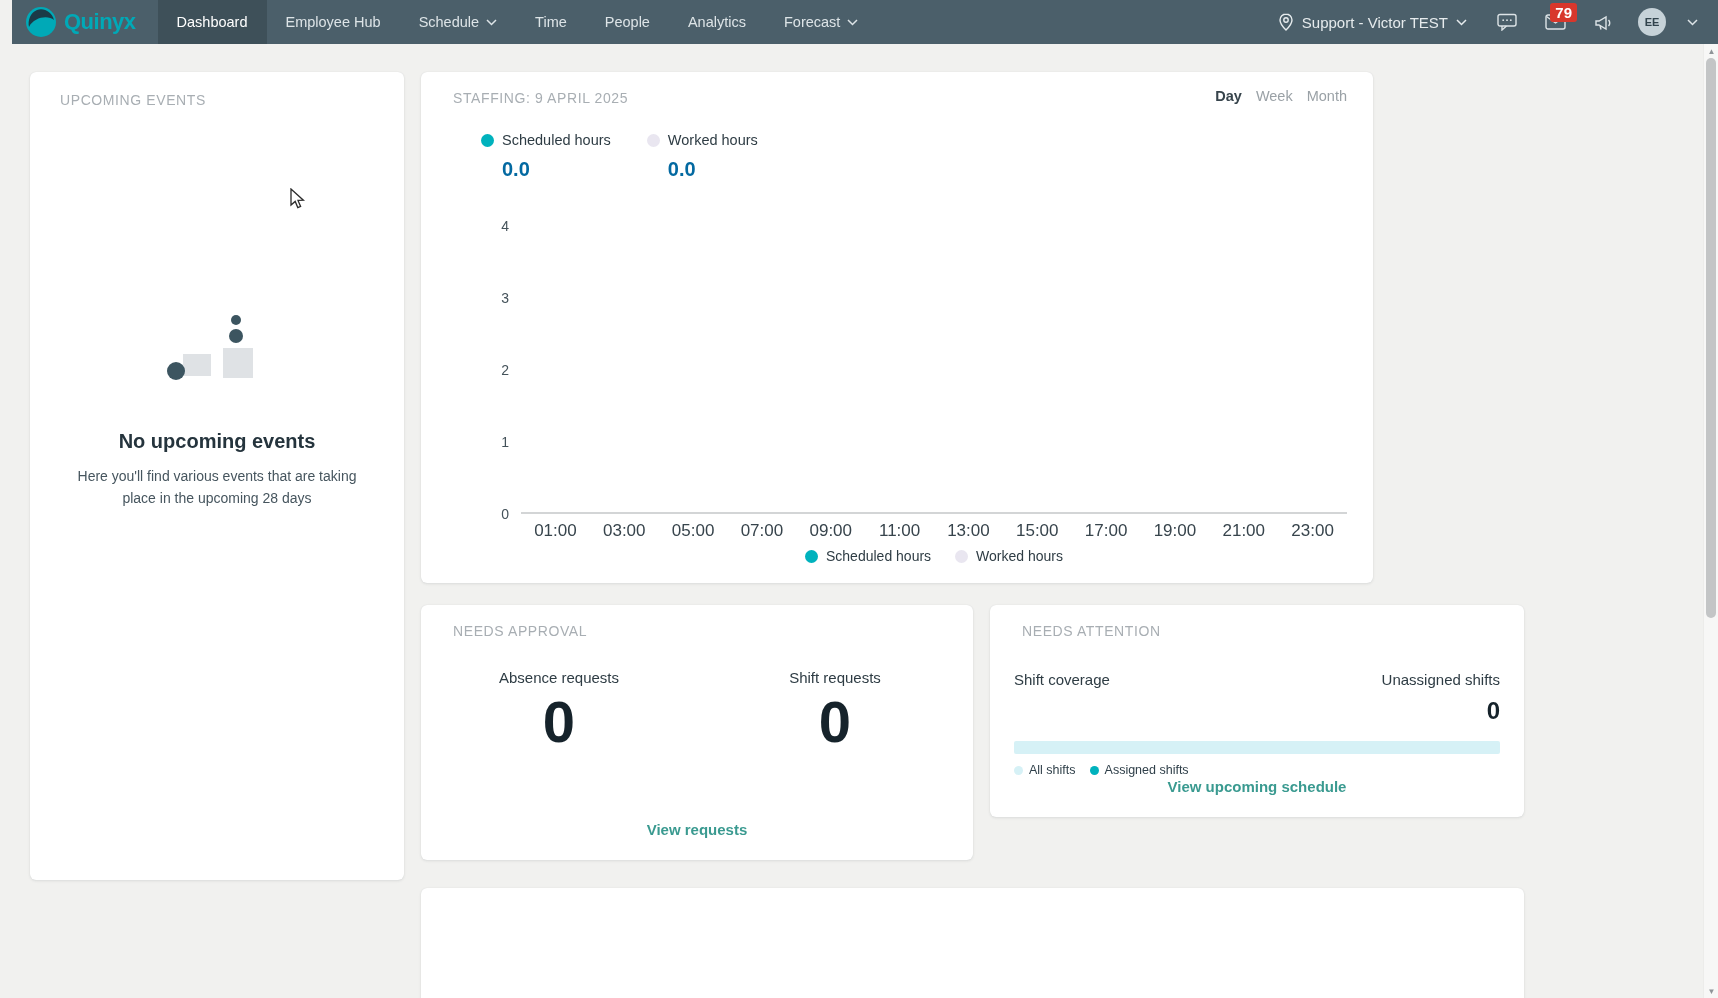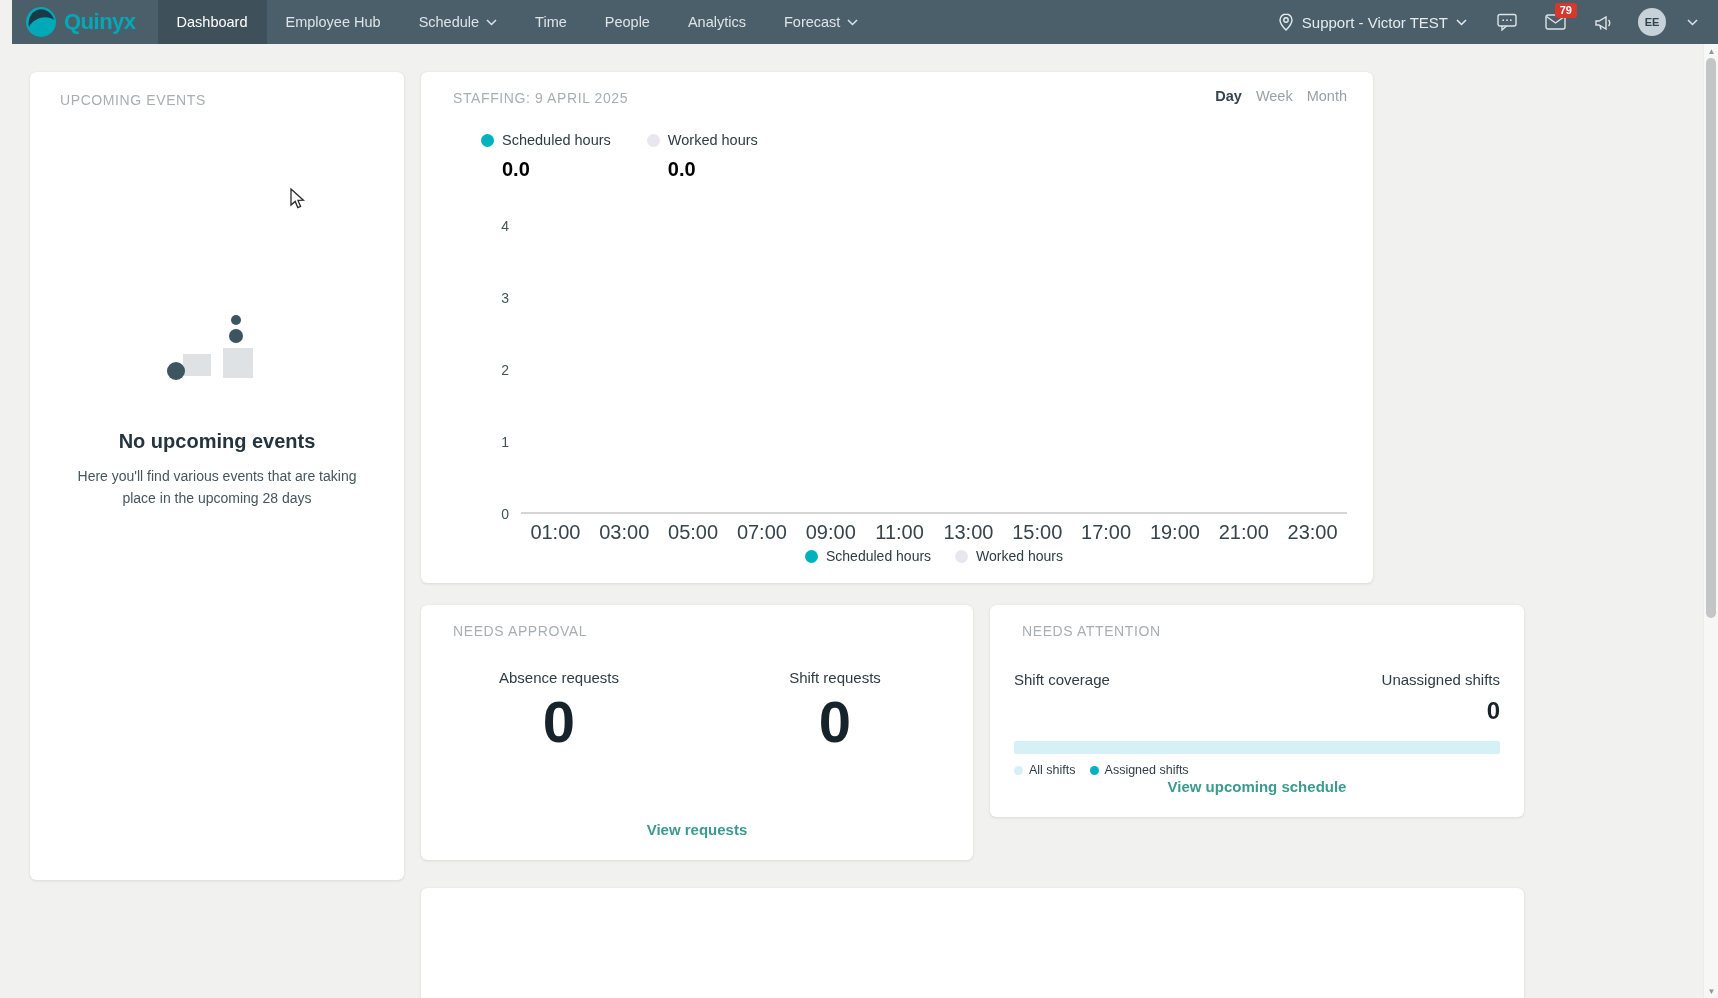--- a/index.html
+++ b/index.html
@@ -14,21 +14,21 @@
   
   .navbar { position:absolute; top:0; left:12px; right:0; height:44px; background:#4b5f6a; display:flex; align-items:stretch; z-index:20; }
   .brand { display:flex; align-items:center; gap:8px; padding:0 22px 0 14px; }
   .brand-name { color:#00a9b7; font-size:22px; font-weight:bold; letter-spacing:-0.5px; }
   .nav-items { display:flex; align-items:stretch; }
   .nav-item { display:flex; align-items:center; gap:7px; padding:0 19px; color:#dde4e7; font-size:14.5px; cursor:pointer; }
   .nav-item.active { background:#3e5059; color:#ffffff; }
   .nav-right { margin-left:auto; display:flex; align-items:center; }
   .location { display:flex; align-items:center; gap:8px; color:#e6ebed; font-size:15px; padding:0 16px; cursor:pointer; }
   .icon-btn { position:relative; padding:0 14px; display:flex; align-items:center; color:#dde4e7; cursor:pointer; height:100%; }
-  .badge { position:absolute; top:3px; right:3px; background:#d8372c; color:#fff; font-size:11px; font-weight:bold; padding:2px 5px; border-radius:3px; line-height:1; }
+  .badge { position:absolute; top:3px; right:3px; background:#d8372c; color:#fff; font-size:15px; font-weight:bold; padding:2px 5px; border-radius:3px; line-height:1; }
   .avatar-wrap { display:flex; align-items:center; gap:21px; padding:0 20px 0 10px; cursor:pointer; color:#dde4e7; }
   .avatar { width:28px; height:28px; border-radius:50%; background:#c6d2d8; color:#31434c; font-size:11px; font-weight:bold; display:flex; align-items:center; justify-content:center; }
 
   
   .card { position:absolute; background:#fff; border-radius:6px; box-shadow:0 1px 3px rgba(30,40,50,0.10), 0 0 1px rgba(30,40,50,0.10); }
   .card-title { font-size:14px; color:#a8aeb3; letter-spacing:0.6px;margin-left:8px; }
 
   
   .card-events { left:30px; top:72px; width:374px; height:808px; padding:20px 22px; }
   .filter-select { margin-top:20px; height:38px; border:1px solid #c9cdd0; border-radius:4px; display:flex; align-items:center; justify-content:space-between; padding:0 14px; color:#5d6a72; font-size:14.5px; cursor:pointer; background:#fff; }
@@ -41,32 +41,32 @@
   .empty-title { text-align:center; font-size:20px; font-weight:bold; color:#25343d; margin-top:36px; }
   .empty-text  { text-align:center; font-size:14px; color:#46555e; line-height:1.6; margin:12px auto 0; width:312px; }
 
   
   .card-staffing { left:421px; top:72px; width:952px; height:511px; padding:18px 24px; }
   .view-toggle { position:absolute; top:16px; right:26px; display:flex; gap:14px; font-size:14.5px; color:#9aa1a6; }
   .view-toggle .view { cursor:pointer; }
   .view-toggle .view.active { color:#37444c; font-weight:bold; }
   .staff-legend { position:absolute; left:60px; top:60px; display:flex; gap:36px; }
   .sl-row { display:flex; align-items:center; gap:8px; font-size:14.5px; color:#2e3c44; }
-  .sl-value { margin-left:21px; margin-top:10px; font-size:20px; font-weight:bold; color:#000000; }
+  .sl-value { margin-left:21px; margin-top:10px; font-size:20px; font-weight:bold; color:#0369a1; }
   .dot { width:13px; height:13px; border-radius:50%; flex:0 0 auto; }
   .dot-teal  { background:#00b2bd; }
   .dot-light { background:#e9e6f0; }
   .dot-sm { width:9px; height:9px; border-radius:50%; flex:0 0 auto; }
 
   .chart { position:absolute; left:24px; top:148px; right:20px; height:370px; }
   .ylabels { position:absolute; left:34px; top:6px; width:30px; height:288px; }
   .yl { position:absolute; right:0; font-size:14px; color:#44525a; }
   .plot { position:absolute; left:76px; right:6px; top:6px; height:288px; border-bottom:2px solid #d3d5d6; }
   .xlabels { position:absolute; top:calc(100% + 9px); left:0; width:100%; display:grid; grid-template-columns:repeat(12,1fr); }
-  .xlabels span { text-align:center; font-size:20px; color:#37444c; }
+  .xlabels span { text-align:center; font-size:17px; color:#37444c; }
   .chart-legend { position:absolute; top:calc(100% + 36px); left:0; width:100%; display:flex; justify-content:center; align-items:center; gap:8px; font-size:14px; color:#2e3c44; }
   .chart-legend .gap { margin-left:16px; }
 
   
   .card-approval { left:421px; top:605px; width:552px; height:255px; padding:18px 24px; }
   .metrics { position:absolute; top:64px; left:0; right:0; display:flex; }
   .metric { flex:1; text-align:center; }
   .metric-label { font-size:15px; color:#2e3c44; }
   .metric-value { font-size:58px; font-weight:bold; color:#16232b; margin-top:6px; line-height:1.05; }
   .card-link { position:absolute; bottom:22px; left:0; right:0; text-align:center; color:#3a9a90; font-size:15px; font-weight:600; cursor:pointer; }

